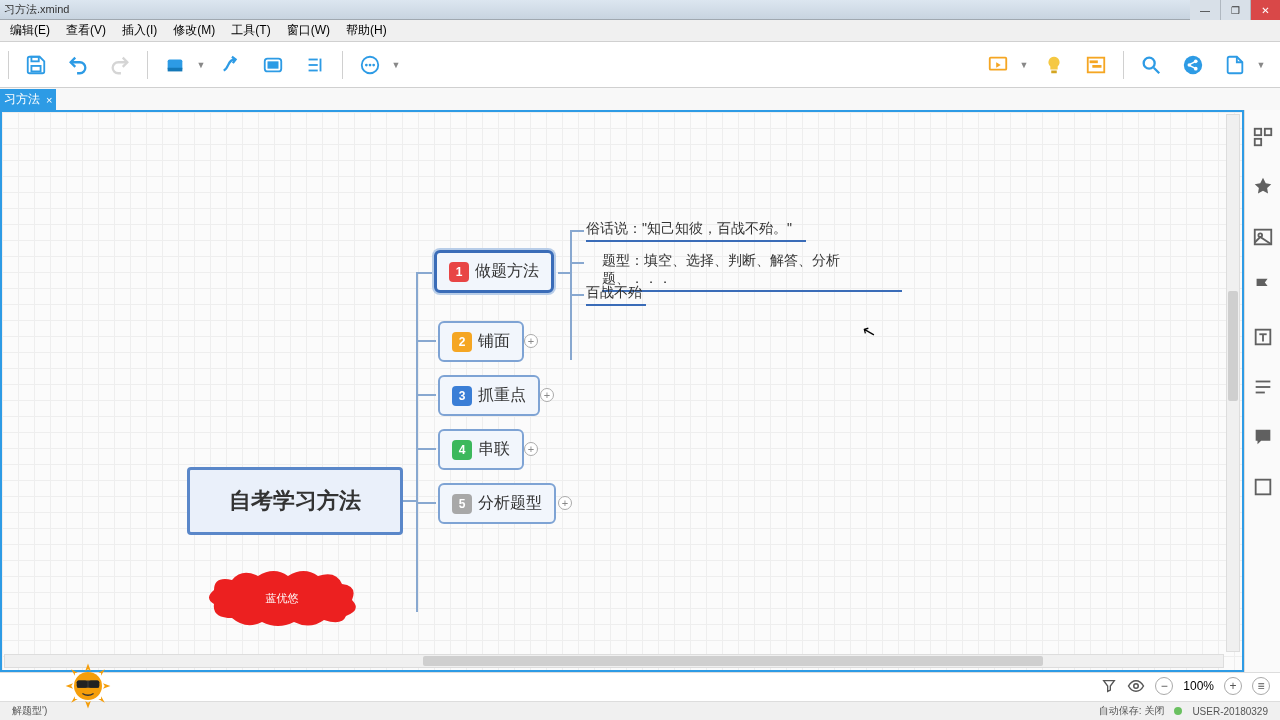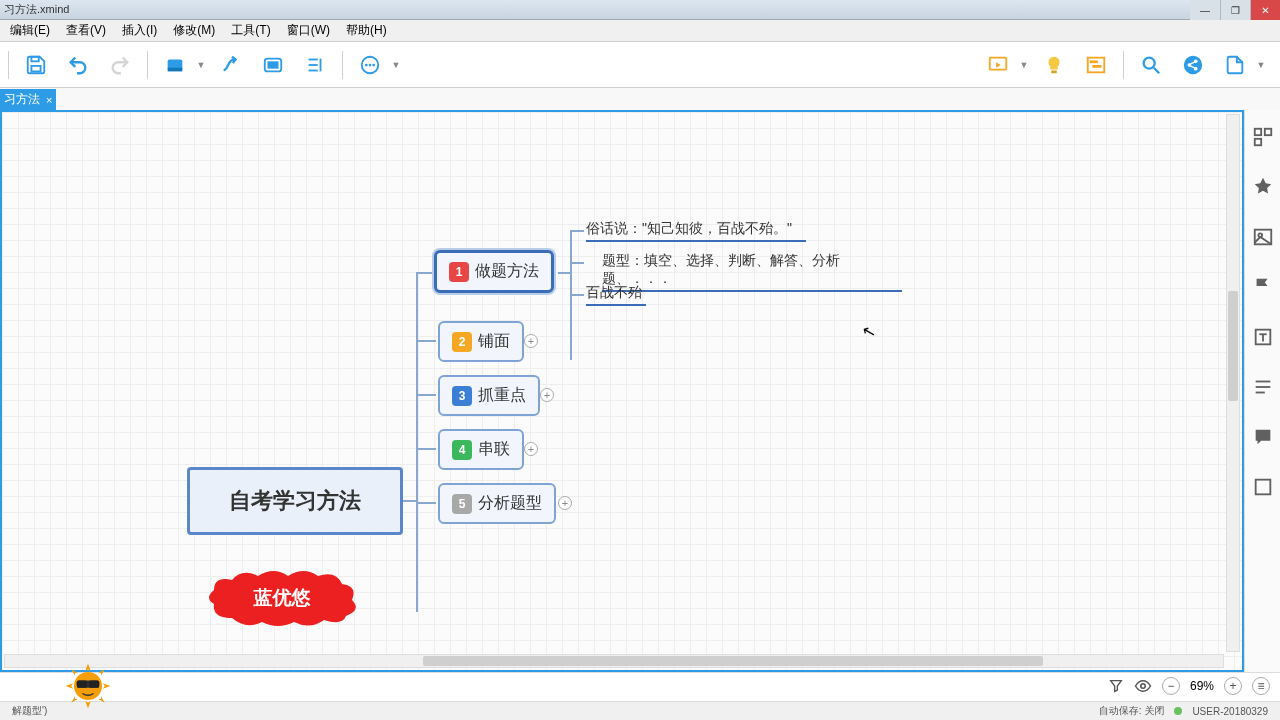--- a/index.html
+++ b/index.html
@@ -54,21 +54,21 @@
 .leaf.c2 { border-color: #3a6cb8; width: 300px; margin-left: 16px; }
 .leaf.c3 { border-color: #3a6cb8; width: 60px; }
 
 
 .conn { position: absolute; border-left: 2px solid #88a8d0; border-top: 2px solid transparent; }
 .hline { position: absolute; border-top: 2px solid #88a8d0; }
 
 
 .cloud { position: absolute; left: 200px; top: 456px; width: 160px; height: 60px; }
 .cloud-shape { position: absolute; inset: 0; }
-.cloud-text { position: absolute; inset: 0; display: flex; align-items: center; justify-content: center; color: #fff; font-weight: bold; font-size: 19px; }
+.cloud-text { position: absolute; inset: 0; display: flex; align-items: center; justify-content: center; color: #fff; font-weight: normal; font-size: 11px; }
 
 
 .sidepanel { position: absolute; right: 0; top: 110px; bottom: 48px; width: 36px; background: #fafafa; border-left: 1px solid #ddd; display: flex; flex-direction: column; align-items: center; padding-top: 16px; gap: 28px; }
 .sidepanel .sicn { width: 22px; height: 22px; color: #606060; }
 
 
 .status1 { position: absolute; left: 0; right: 0; bottom: 22px; height: 26px; background: #fff; border-top: 1px solid #ddd; display: flex; align-items: center; justify-content: flex-end; padding: 0 10px; gap: 10px; font-size: 12px; }
 .status1 .zbtn { width: 18px; height: 18px; border: 1px solid #aaa; border-radius: 50%; display: flex; align-items: center; justify-content: center; font-size: 12px; color: #555; }
 .status2 { position: absolute; left: 0; right: 0; bottom: 0; height: 19px; background: #f0f0f0; border-top: 1px solid #ddd; display: flex; align-items: center; font-size: 10px; padding: 0 12px; color: #555; }
 .status2 .right { margin-left: auto; display: flex; gap: 10px; align-items: center; }
@@ -326,21 +326,21 @@
 
 <div class="status1">
   <svg width="16" height="16" viewBox="0 0 24 24" fill="none" stroke="#555" stroke-width="2">
       <path d="M4 4h16l-6 8v6l-4 2v-8z"></path>
     </svg>
   <svg width="18" height="18" viewBox="0 0 24 24" fill="none" stroke="#555" stroke-width="2">
       <path d="M2 12s4-7 10-7 10 7 10 7-4 7-10 7-10-7-10-7z"></path>
       <circle cx="12" cy="12" r="3"></circle>
     </svg>
   <div class="zbtn">−</div>
-  <span>69%</span>
+  <span>100%</span>
   <div class="zbtn">+</div>
   <div class="zbtn">≡</div>
 </div>
 
 <div class="status2">
   <span>解题型')</span>
   <div class="right">
     <span>自动保存: 关闭</span>
     <div class="dot"></div>
     <span>USER-20180329</span>

